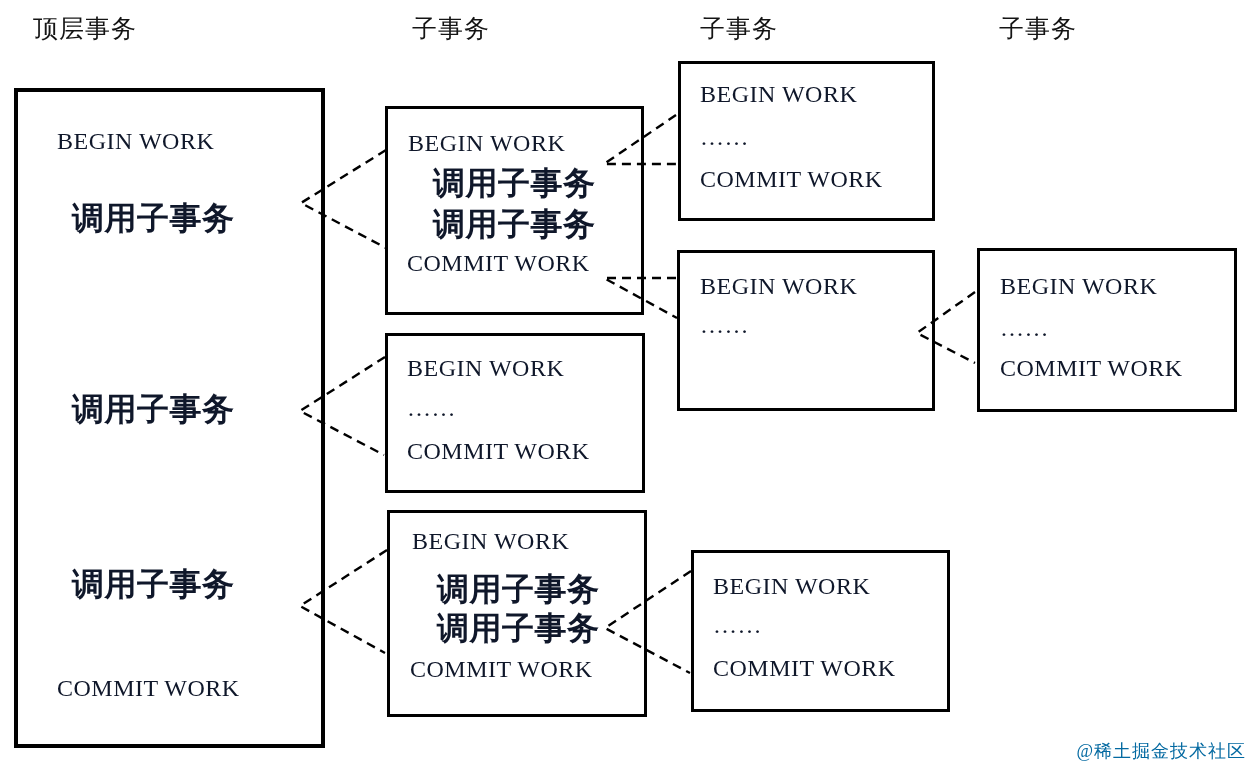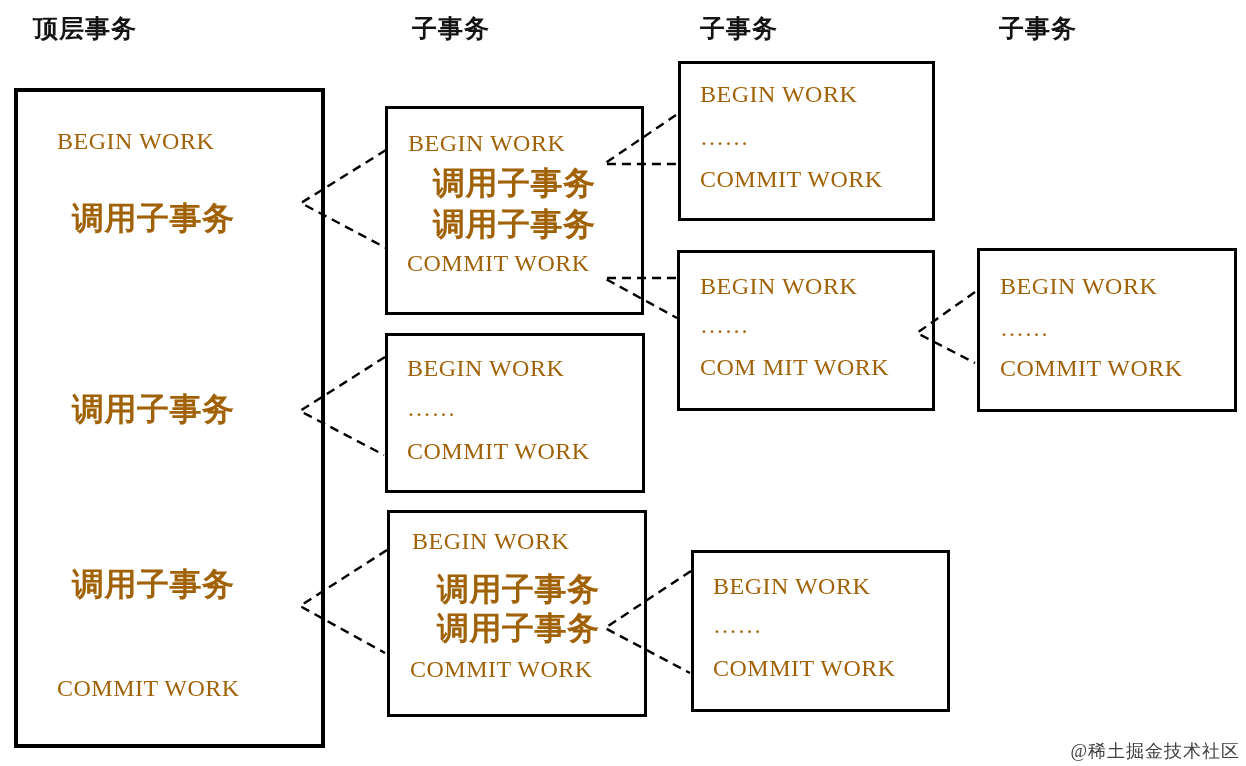--- a/index.html
+++ b/index.html
@@ -7,21 +7,21 @@
     position:relative;
     width:1246px;height:766px;
     background:#ffffff;
     font-family:"Liberation Serif","DejaVu Serif",serif;
     color:#000;
     overflow:hidden;
   }
   .hdr{
     position:absolute;
     font-size:25px;line-height:30px;
-    font-weight:700;
+    font-weight:400;
     letter-spacing:1px;
     color:#141414;
     white-space:nowrap;
   }
   #h1{left:33px;top:14px;}
   #h2{left:412px;top:14px;}
   #h3{left:700px;top:14px;}
   #h4{left:999px;top:14px;}
 
   .box{
@@ -36,21 +36,21 @@
   #b4{left:387px;top:510px;width:260px;height:207px;}
   #b5{left:678px;top:61px;width:257px;height:160px;}
   #b6{left:677px;top:250px;width:258px;height:161px;}
   #b7{left:691px;top:550px;width:259px;height:162px;}
   #b8{left:977px;top:248px;width:260px;height:164px;}
 
   .line{
     position:absolute;
     line-height:30px;
     white-space:nowrap;
-    color:#a16207;
+    color:#0f172a;
   }
   .en{font-size:24px;letter-spacing:0.5px;}
   .cn{font-size:32px;font-weight:600;letter-spacing:0.5px;}
 
   
   #b1 .line:nth-child(1){left:39px;top:34px;}
   #b1 .line:nth-child(2){left:54px;top:111px;}
   #b1 .line:nth-child(3){left:54px;top:302px;}
   #b1 .line:nth-child(4){left:54px;top:477px;}
   #b1 .line:nth-child(5){left:39px;top:581px;}
@@ -92,25 +92,25 @@
   }
   .connectors polyline{
     fill:none;
     stroke:#000;
     stroke-width:2.4;
     stroke-dasharray:9 6;
     stroke-linecap:butt;
   }
   .watermark{
     position:absolute;
-    right:6px;bottom:4px;
+    right:0;bottom:4px;
     font-size:18px;
     line-height:22px;
     letter-spacing:1px;
-    color:#404040;
+    color:#0369a1;
     white-space:nowrap;
   }
 </style>
 </head>
 <body>
 
 <div class="stage">
 
   <div class="hdr" id="h1">顶层事务</div>
   <div class="hdr" id="h2">子事务</div>
@@ -147,21 +147,20 @@
 
   <div class="box" id="b5">
     <div class="line en">BEGIN WORK</div>
     <div class="line en">……</div>
     <div class="line en">COMMIT WORK</div>
   </div>
 
   <div class="box" id="b6">
     <div class="line en">BEGIN WORK</div>
     <div class="line en">……</div>
-    <div class="line en">COM MIT WORK</div>
   </div>
 
   <div class="box" id="b7">
     <div class="line en">BEGIN WORK</div>
     <div class="line en">……</div>
     <div class="line en">COMMIT WORK</div>
   </div>
 
   <div class="box" id="b8">
     <div class="line en">BEGIN WORK</div>

